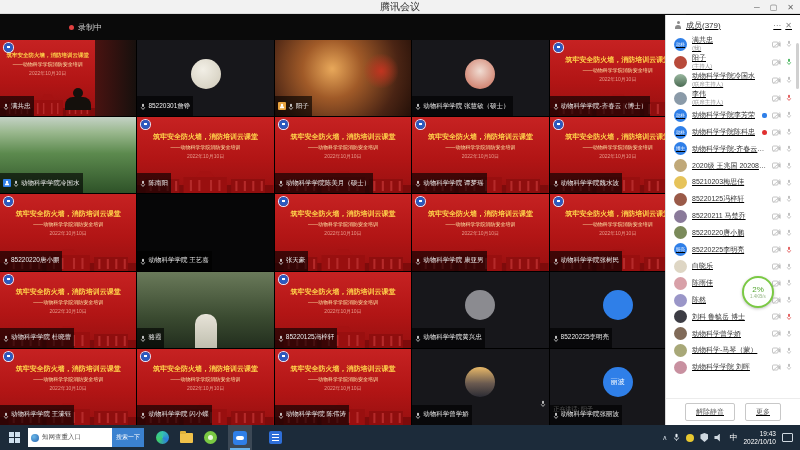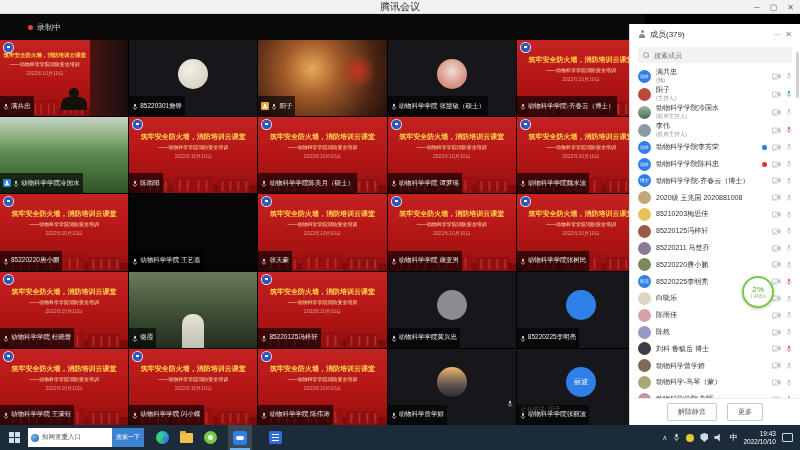--- a/index.html
+++ b/index.html
@@ -7,21 +7,21 @@
        font-family:"Liberation Sans",sans-serif;-webkit-font-smoothing:antialiased;}
 
   
   .titlebar{position:absolute;top:0;left:0;right:0;height:14px;background:#f2f2f2;
             display:flex;align-items:center;justify-content:center;border-bottom:1px solid #ddd;box-sizing:border-box;}
   .titlebar .wtitle{font-size:10px;color:#333;}
   .wctrl{position:absolute;right:6px;top:0;height:14px;display:flex;gap:10px;align-items:center;}
   .wctrl span{font-size:8px;color:#666;cursor:default;}
 
   
-  .stage{position:absolute;top:14px;left:0;width:645px;bottom:25px;background:#0a0a0a;}
+  .stage{position:absolute;top:14px;left:0;width:645px;bottom:25px;background:#0a0a0a;padding-left:41px;}
   .recbar{height:26px;display:flex;align-items:center;padding-left:28px;gap:4px;}
   .recdot{width:5px;height:5px;border-radius:50%;background:#e04040;}
   .rectext{font-size:8px;color:#c9c9c9;}
 
   .grid{position:absolute;top:26px;left:0;right:0;bottom:0;display:grid;
         grid-template-columns:repeat(5,1fr);grid-template-rows:repeat(5,1fr);gap:1px;background:#000;}
   .tile{position:relative;overflow:hidden;background:#141416;}
   .t-bg{position:absolute;inset:0;}
 
   
@@ -66,22 +66,22 @@
   .badge.show{display:flex;}
   .badge.host{background:#e8a33d;}
   .badge.cohost{background:#2f7fe8;}
   .mic-ic{flex:none;color:#d8d8d8;}
   .t-note{display:none;position:absolute;left:4px;bottom:11px;font-size:6px;color:#e2e2e2;text-shadow:0 0 2px #000;}
   .t-note.show{display:block;}
   .side-mic{display:none;position:absolute;right:3px;bottom:13px;color:#cfcfcf;}
   .side-mic.show{display:block;}
 
   
-  .sidebar{position:absolute;top:24px;right:0;width:171px;bottom:25px;background:#fff;
-           border-left:1px solid #d9d9d9;box-sizing:border-box;display:flex;flex-direction:column;}
+  .sidebar{position:absolute;top:15px;right:0;width:135px;bottom:25px;background:#fff;
+           border-left:1px solid #d9d9d9;box-sizing:border-box;display:flex;flex-direction:column;text-decoration:underline;}
   .sb-head{height:20px;flex:none;display:flex;align-items:center;padding:0 8px;gap:4px;}
   .sb-title{font-size:8px;color:#333;flex:1;}
   .sb-head .hicon{font-size:8px;color:#888;}
   .sb-person{width:8px;height:8px;position:relative;flex:none;}
   .sb-person::before{content:"";position:absolute;left:2.5px;top:0;width:3px;height:3px;border-radius:50%;background:#8a8a8a;}
   .sb-person::after{content:"";position:absolute;left:1px;top:3.5px;width:6px;height:4px;border-radius:3px 3px 0 0;background:#8a8a8a;}
   .sb-search{flex:none;margin:3px 8px 4px 8px;height:16px;background:#f2f2f4;border-radius:2px;
              display:flex;align-items:center;padding:0 5px;gap:3px;}
   .mag{width:6px;height:6px;position:relative;flex:none;}
   .mag::before{content:"";position:absolute;left:0;top:0;width:4px;height:4px;border:1px solid #a0a0a0;border-radius:50%;}
@@ -1032,24 +1032,20 @@
       </div>
   </div>
 
   <div class="sidebar">
     <div class="sb-head">
       <span class="sb-person"></span>
       <span class="sb-title">成员(379)</span>
       <span class="hicon">⋯</span>
       <span class="hicon">✕</span>
     </div>
-    <div class="sb-search">
-      <span class="mag"></span>
-      <input readonly="" placeholder="搜索成员" style="">
-    </div>
     <div class="m-list">
         <div class="m-row two">
     <span class="m-av" style="background: rgb(47, 127, 232);">
             <span class="m-av-t">动科</span>
           </span>
     <span class="m-info">
       <span class="m-name">满共忠</span>
       <span class="m-sub">(我)</span>
     </span>
 

